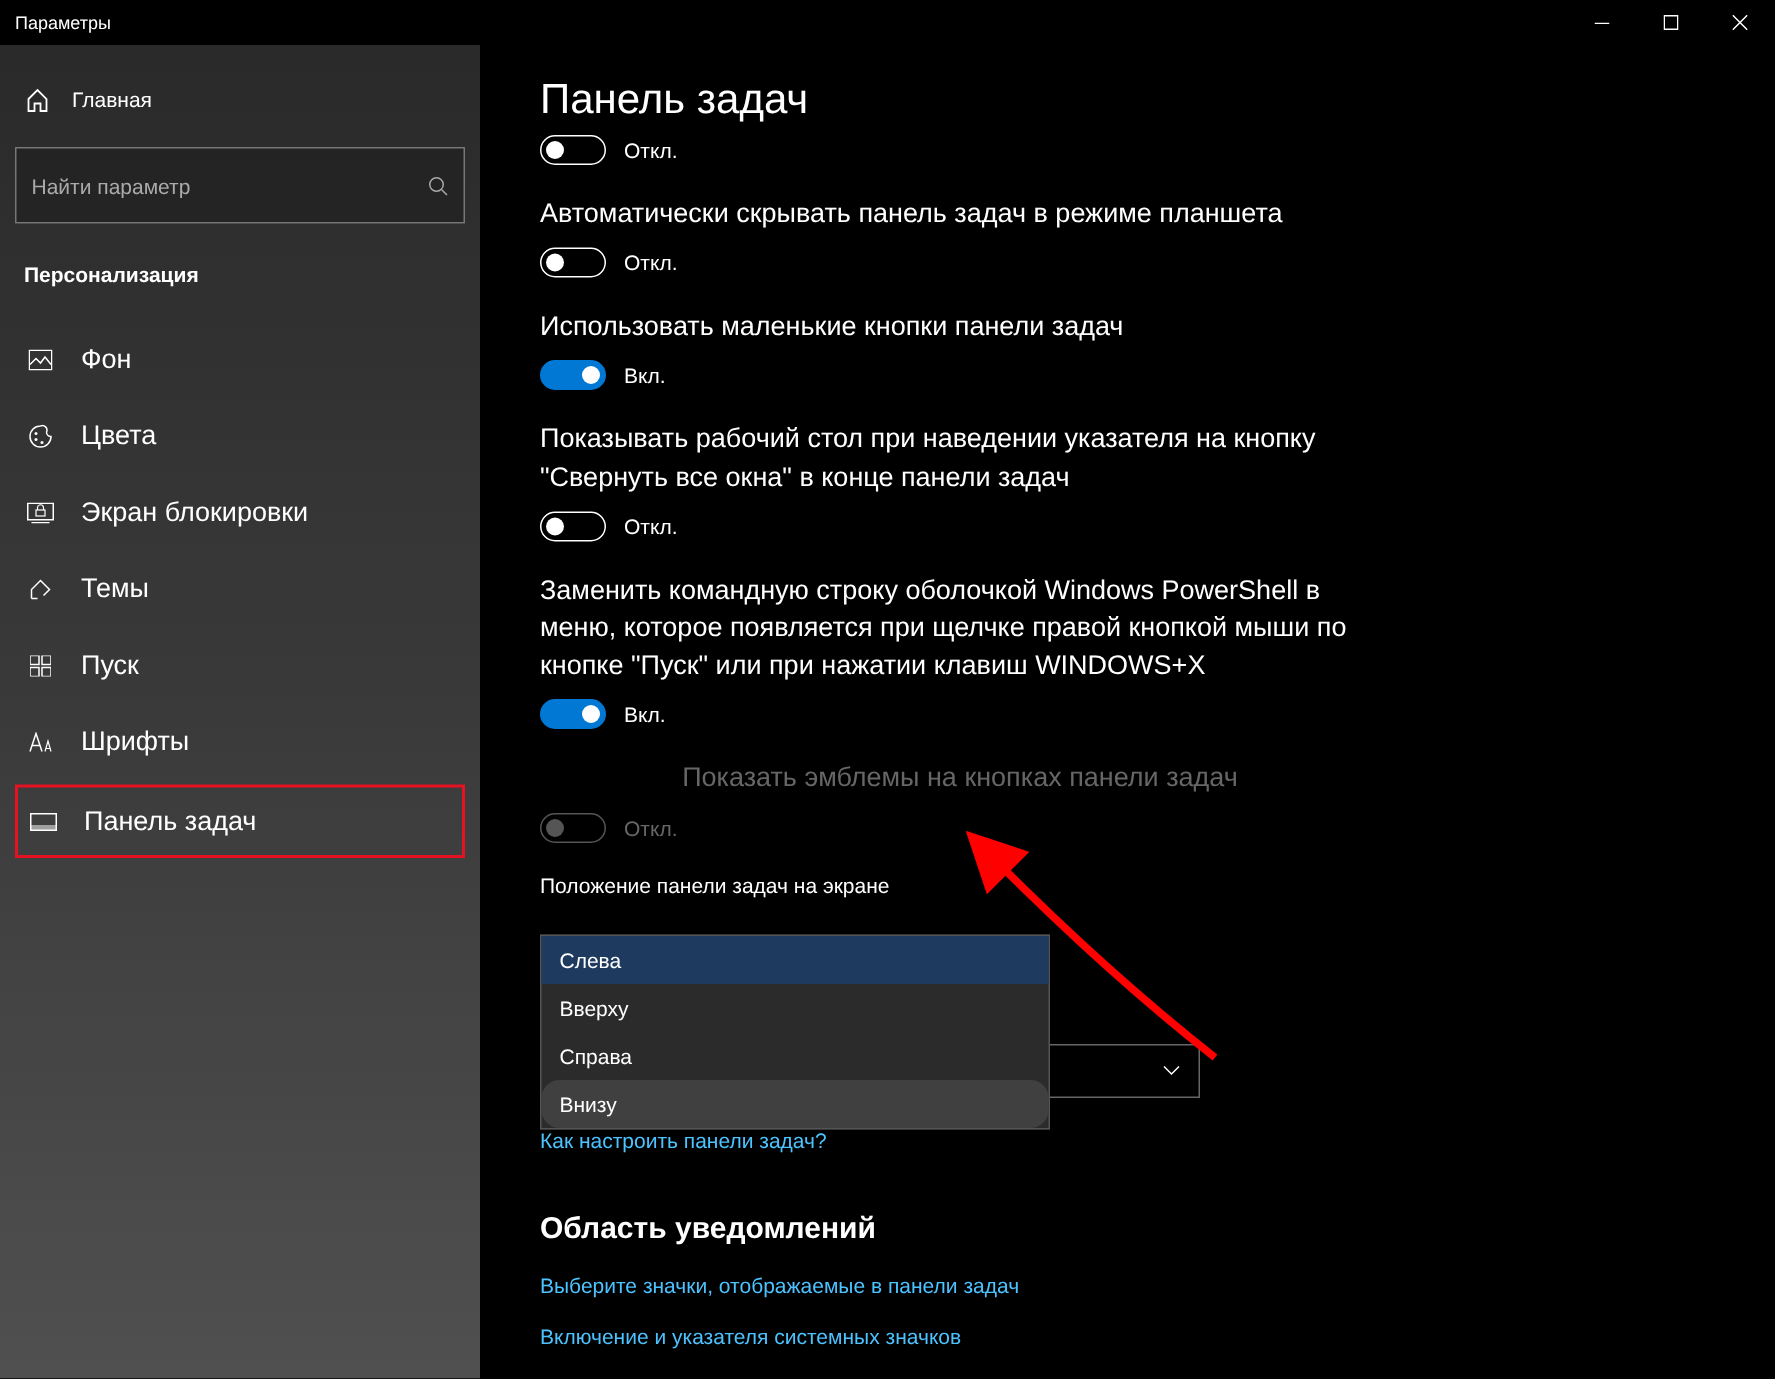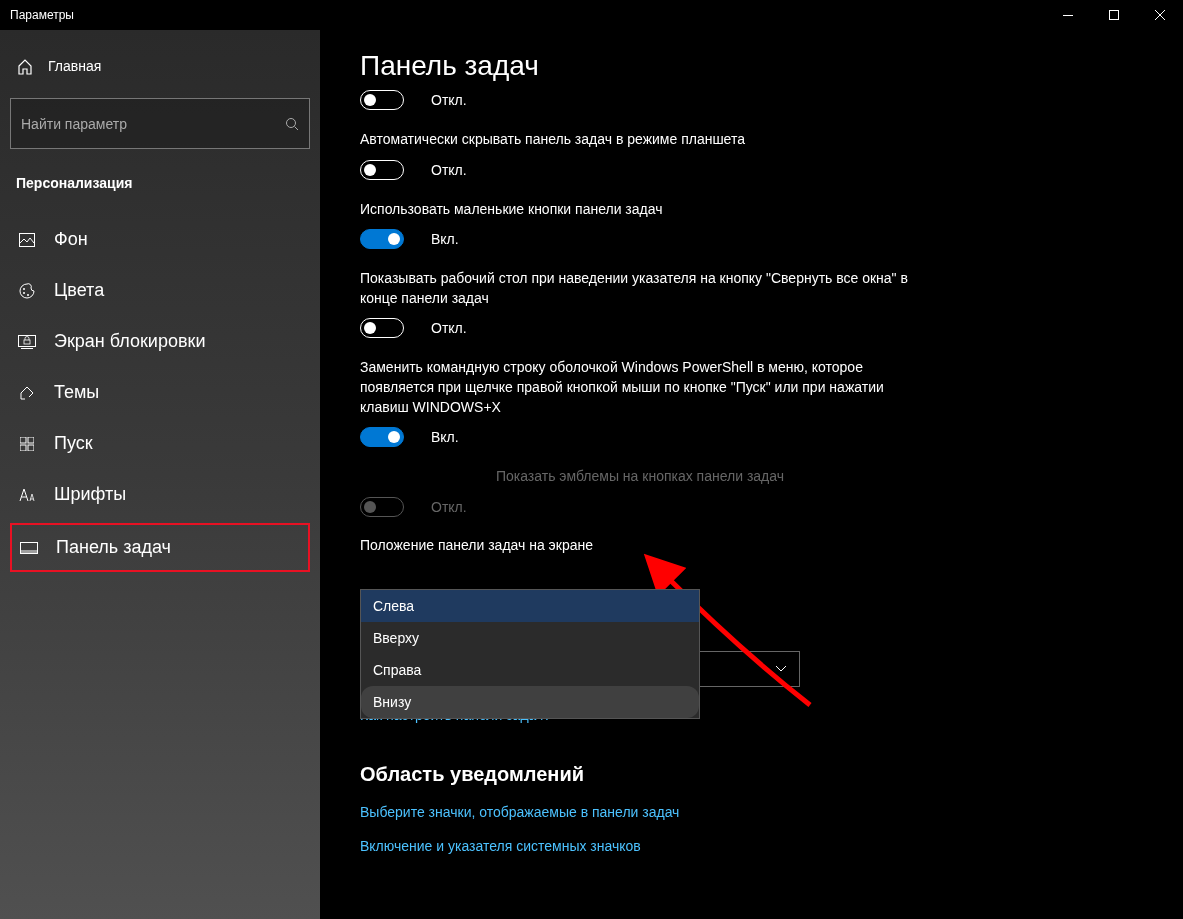--- a/index.html
+++ b/index.html
@@ -23,36 +23,36 @@
 .section-label { font-size: 14px; font-weight: 600; padding: 6px 6px 20px 6px; }
 
 .nav-item { display: flex; align-items: center; gap: 18px; padding: 12px 8px; font-size: 18px; cursor: pointer; border-radius: 0; }
 .nav-item.active { border: 2px solid #e81123; }
 .nav-icon { width: 18px; height: 18px; display: flex; align-items: center; justify-content: center; flex-shrink: 0; }
 
 .content { flex: 1; background: #000; padding: 20px 40px 40px 40px; overflow-y: auto; position: relative; }
 .page-title { font-size: 28px; font-weight: 300; margin-bottom: 8px; }
 
 .setting-block { margin-bottom: 20px; max-width: 560px; }
-.setting-label { font-size: 14px; color: #fff; margin-bottom: 10px; line-height: 1.4; }
+.setting-label { font-size: 18px; color: #fff; margin-bottom: 10px; line-height: 1.4; }
 .setting-label.disabled { color: #666; text-align: center; }
 
-.toggle-row { display: flex; align-items: center; gap: 27px; }
+.toggle-row { display: flex; align-items: center; gap: 12px; }
 .toggle { width: 44px; height: 20px; border-radius: 10px; border: 1px solid #fff; position: relative; cursor: pointer; background: #000; }
 .toggle .knob { width: 12px; height: 12px; border-radius: 50%; background: #fff; position: absolute; top: 3px; left: 3px; }
 .toggle.on { background: #0078d4; border-color: #0078d4; }
 .toggle.on .knob { left: auto; right: 3px; }
 .toggle.disabled { border-color: #555; cursor: default; }
 .toggle.disabled .knob { background: #555; }
 .toggle-state { font-size: 14px; }
 .toggle-state.disabled { color: #666; }
 
 .dropdown-label { font-size: 14px; margin-bottom: 20px; }
 .dropdown-container { position: relative; width: 340px; }
-.dropdown-open { position: absolute; top: 16px; left: 0; width: 100%; background: #2b2b2b; border: 1px solid #555; z-index: 5; }
+.dropdown-open { position: absolute; top: 5px; left: 0; width: 100%; background: #2b2b2b; border: 1px solid #555; z-index: 5; }
 .dropdown-item { padding: 8px 12px; font-size: 14px; cursor: pointer; }
 .dropdown-item.selected { background: #1f3a5f; }
 .dropdown-item.hover { background: #404040; border-radius: 12px; }
 .dropdown-closed { margin-top: 98px; width: 440px; height: 36px; border: 1px solid #666; display: flex; align-items: center; justify-content: flex-end; padding: 0 12px; }
 
 .link { color: #4cc2ff; font-size: 14px; cursor: pointer; margin-top: 18px; display: block; }
 .section-heading { font-size: 20px; font-weight: 700; margin-top: 40px; margin-bottom: 6px; }
 
 .arrow-svg { position: absolute; pointer-events: none; }
 

